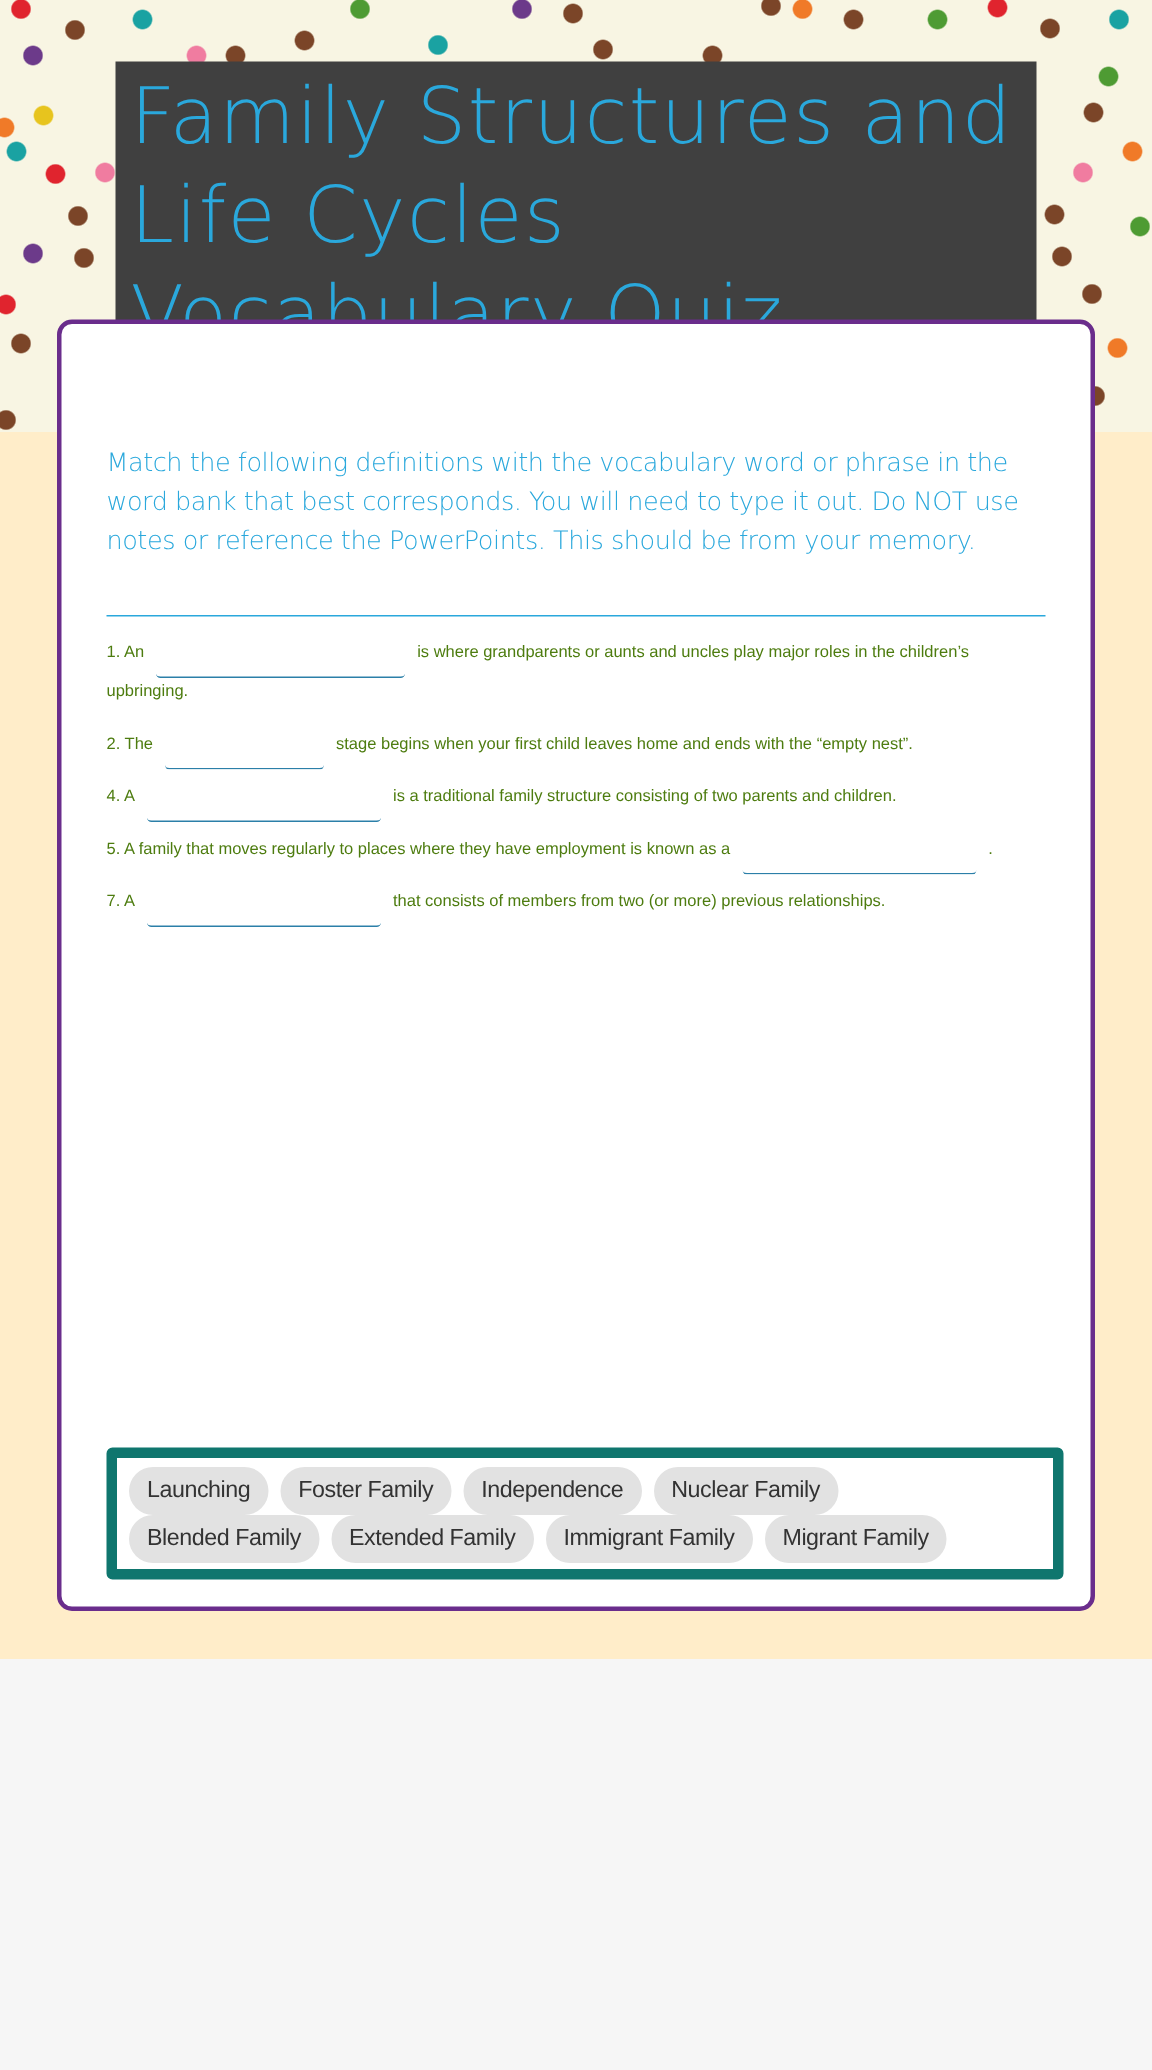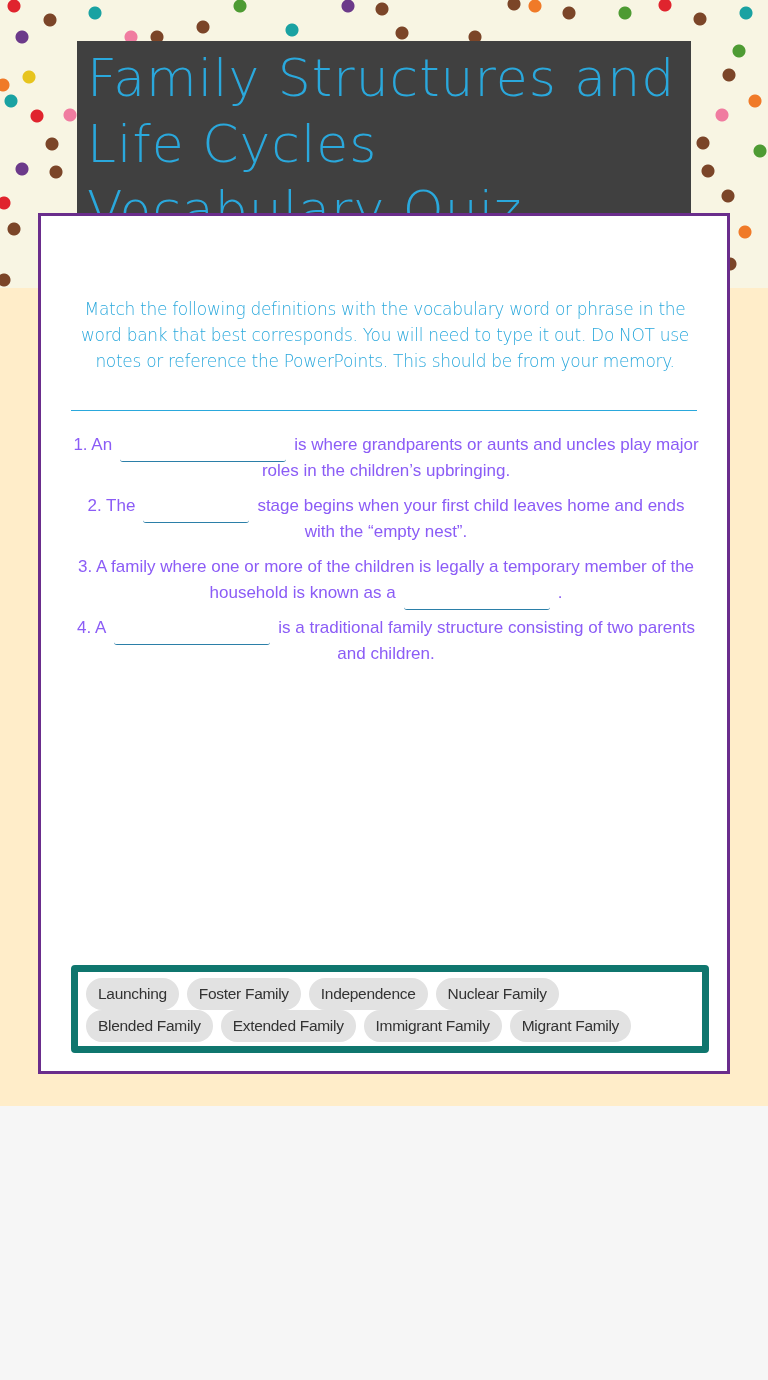--- a/index.html
+++ b/index.html
@@ -69,40 +69,39 @@
     letter-spacing: 1px;
   }
   .page-bg {
     position: absolute; left: 0; top: 288px; width: 768px; height: 818px;
     background: #ffedc9;
   }
   .card {
     position: absolute; left: 38px; top: 213px; width: 686px; height: 855px;
     background: #fff;
     border: 3px solid #6a2d8c;
-    border-radius: 0;
-    text-align: center;
+    border-radius: 10px;
   }
   .instructions {
     position: absolute; left: 30px; top: 80px; width: 628px;
     color: #2aa8dc;
     font-family: "DejaVu Sans", sans-serif;
     font-size: 17px;
     line-height: 26px;
     font-weight: 300;
     letter-spacing: -0.3px;
   }
   .divider {
     position: absolute; left: 30px; top: 194px; width: 626px; height: 1px;
     background: #2aa8dc;
   }
   .questions {
-    position: absolute; left: 30px; top: 216px; width: 630px;
-    color: #8b5cf6;
-    font-size: 17px;
+    position: absolute; left: 30px; top: 206px; width: 630px;
+    color: #4d7c0f;
+    font-size: 11px;
     line-height: 26px;
   }
   .q { margin: 0 0 9px 0; }
   .blank {
     display: inline-block; vertical-align: bottom;
     height: 24px;
     border-bottom: 1.5px solid #2b7fa8;
     border-radius: 0 0 3px 3px;
     margin: 0 8px;
     position: relative; top: 4px;
@@ -142,26 +141,30 @@
   <div class="questions">
     <div class="q">
       <span>1.</span>
       <span>An</span><span class="blank" style="width:166px"></span><span>is where grandparents or aunts and uncles play major roles in the children’s upbringing.</span>
     </div>
     <div class="q">
       <span>2.</span>
       <span>The</span><span class="blank" style="width:106px"></span><span>stage begins when your first child leaves home and ends with the “empty nest”.</span>
     </div>
     <div class="q">
-      <span>3.</span>
-      <span>A family where one or more of the children is legally a temporary member of the household is known as a</span><span class="blank" style="width:146px"></span><span>.</span>
+      <span>4.</span>
+      <span>A</span><span class="blank" style="width:156px"></span><span>is a traditional family structure consisting of two parents and children.</span>
     </div>
     <div class="q">
-      <span>4.</span>
-      <span>A</span><span class="blank" style="width:156px"></span><span>is a traditional family structure consisting of two parents and children.</span>
+      <span>5.</span>
+      <span>A family that moves regularly to places where they have employment is known as a</span><span class="blank" style="width:156px"></span><span>.</span>
+    </div>
+    <div class="q">
+      <span>7.</span>
+      <span>A</span><span class="blank" style="width:156px"></span><span>that consists of members from two (or more) previous relationships.</span>
     </div>
   </div>
 
   <div class="wordbank">
     <div class="chip">Launching</div>
     <div class="chip">Foster Family</div>
     <div class="chip">Independence</div>
     <div class="chip">Nuclear Family</div>
     <div class="chip">Blended Family</div>
     <div class="chip">Extended Family</div>

